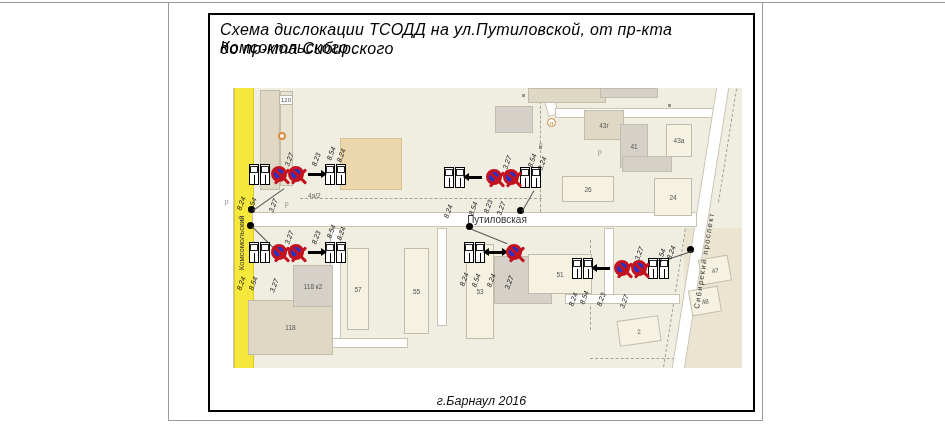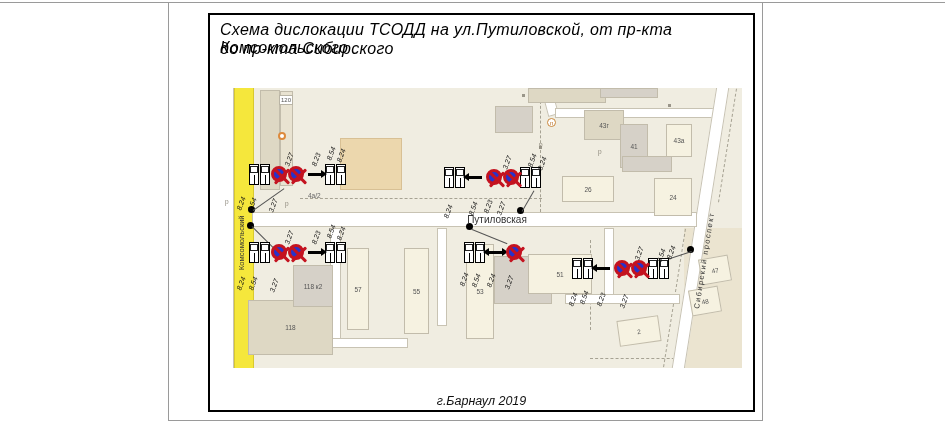--- a/index.html
+++ b/index.html
@@ -246,14 +246,14 @@
     </div>
     <div class="rlabel" style="left:418px;top:166px;">3.27</div>
     <div class="rlabel" style="left:440px;top:168px;">8.54</div>
     <div class="rlabel" style="left:450px;top:165px;">8.24</div>
     <div class="rlabel" style="left:352px;top:212px;">8.24</div>
     <div class="rlabel" style="left:363px;top:210px;">8.54</div>
     <div class="rlabel" style="left:380px;top:212px;">8.23</div>
     <div class="rlabel" style="left:403px;top:214px;">3.27</div>
   </div>
 
-  <div class="foot fcity">г.Барнаул 2019</div>
+  <div class="foot fcity">г.Барнаул 2016</div>
 </div>
 
 </body></html>

